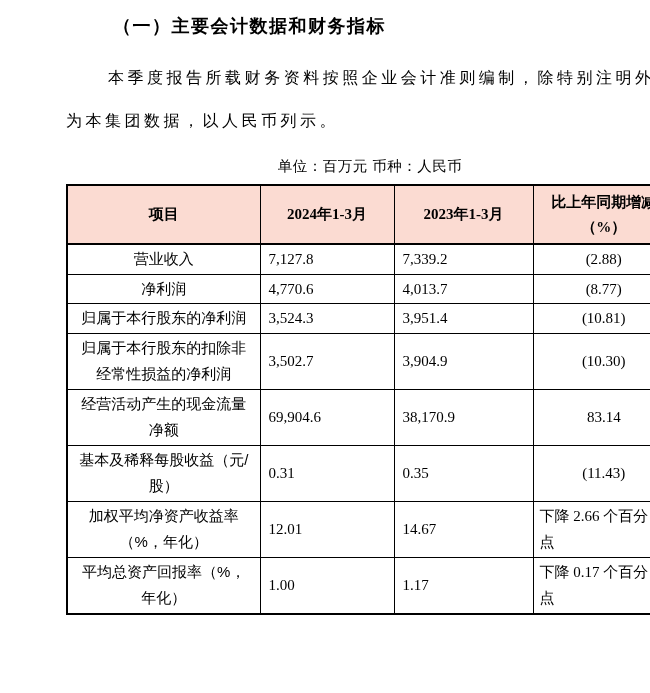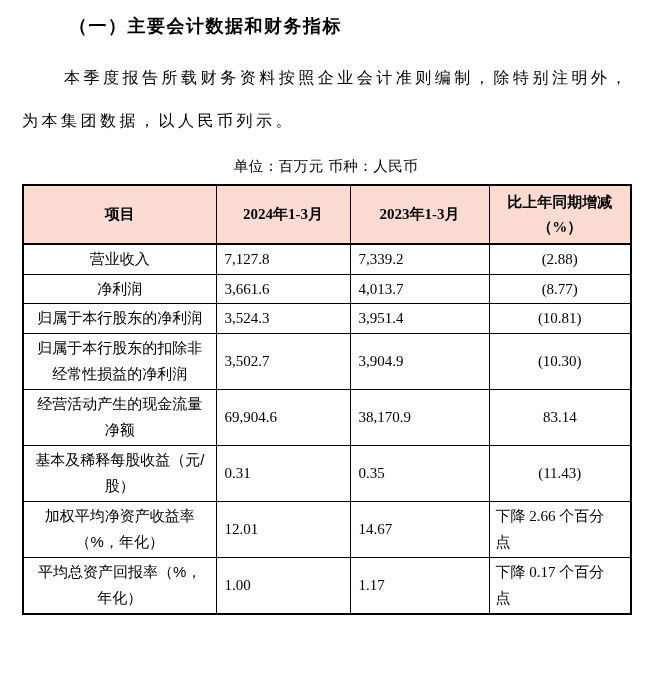--- a/index.html
+++ b/index.html
@@ -6,21 +6,21 @@
     --header-bg:#fbdbd2;
     --border-color:#000000;
     --text-color:#000000;
   }
   html,body{margin:0;padding:0;}
   body{
     width:650px;height:693px;background:#ffffff;color:var(--text-color);
     font-family:"Liberation Sans", sans-serif;
     overflow:hidden;
   }
-  .page{box-sizing:border-box;width:560px;padding:13px 20px 0 22px;}
+  .page{box-sizing:border-box;width:560px;padding:13px 20px 0 22px;margin-left:44px;}
   .title{
     margin:0 0 0 47px;
     font-size:18px;font-weight:bold;letter-spacing:1.5px;
     line-height:26px;
   }
   .intro{
     width:608px;margin:17px 0 0 0;
     font-size:16px;line-height:43px;letter-spacing:3.5px;
     text-indent:42px;text-align:justify;
   }
@@ -94,21 +94,21 @@
     <tbody>
   <tr>
     <td class="item">营业收入</td>
     <td class="num">7,127.8</td>
     <td class="num">7,339.2</td>
     <td class="chg">(2.88)</td>
   </tr>
 
   <tr>
     <td class="item">净利润</td>
-    <td class="num">3,661.6</td>
+    <td class="num">4,770.6</td>
     <td class="num">4,013.7</td>
     <td class="chg">(8.77)</td>
   </tr>
 
   <tr>
     <td class="item">归属于本行股东的净利润</td>
     <td class="num">3,524.3</td>
     <td class="num">3,951.4</td>
     <td class="chg">(10.81)</td>
   </tr>

